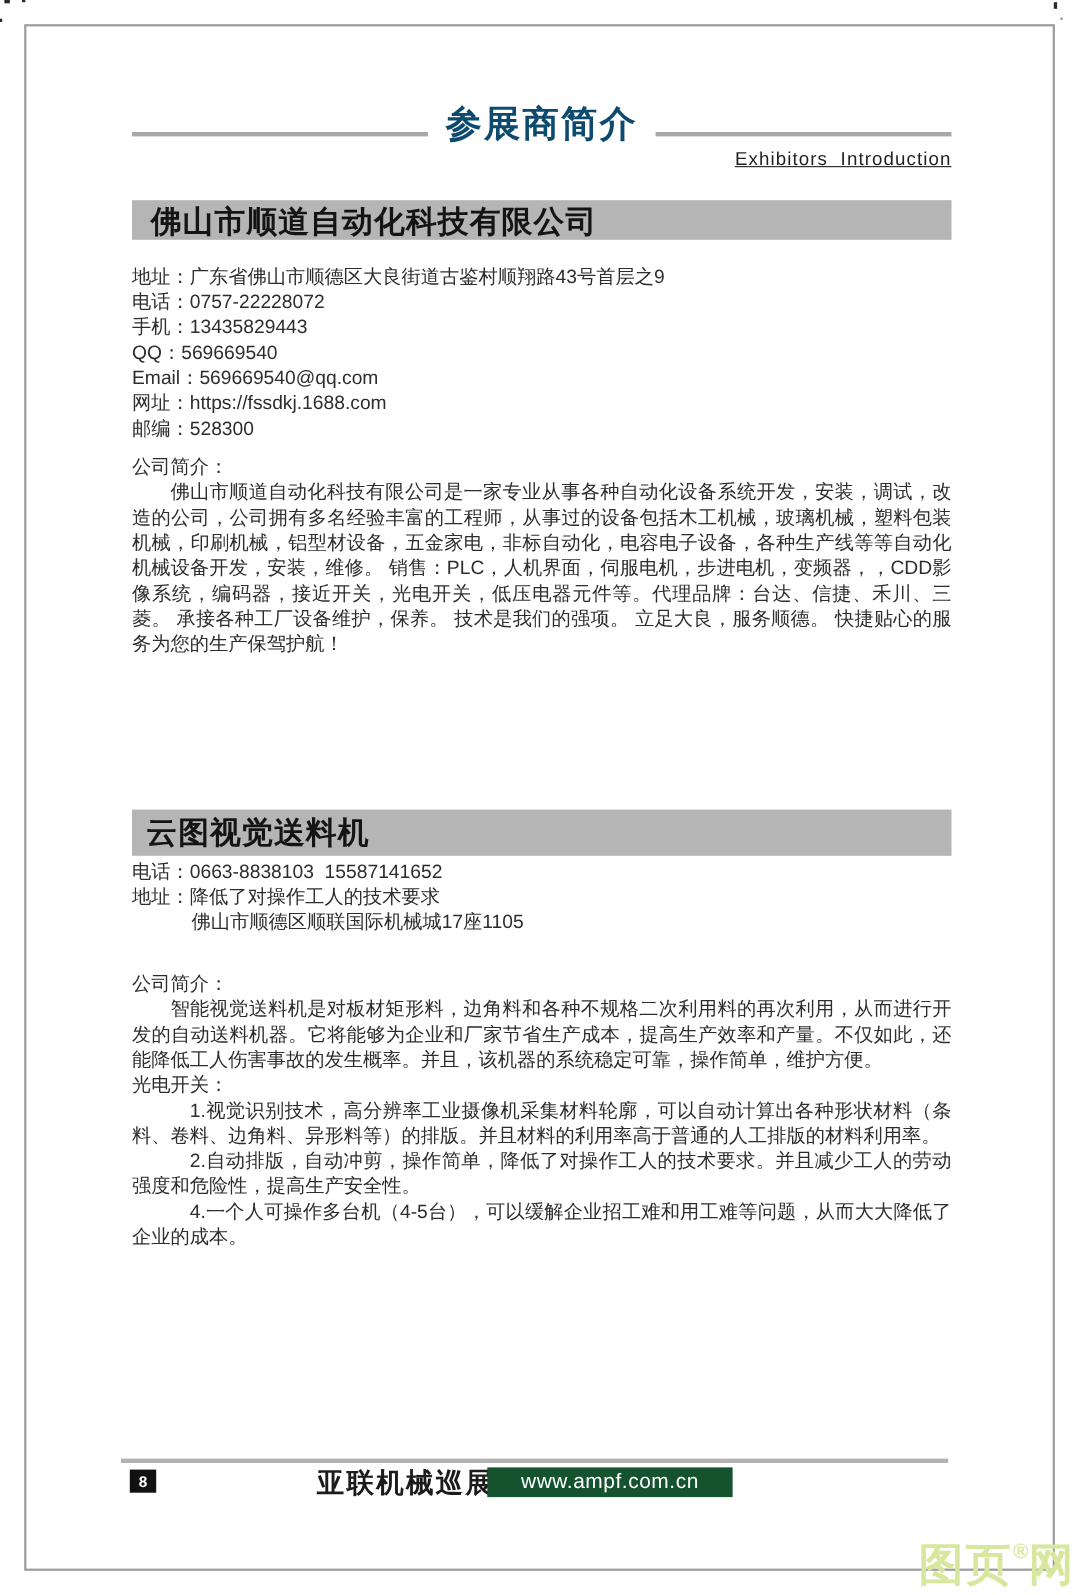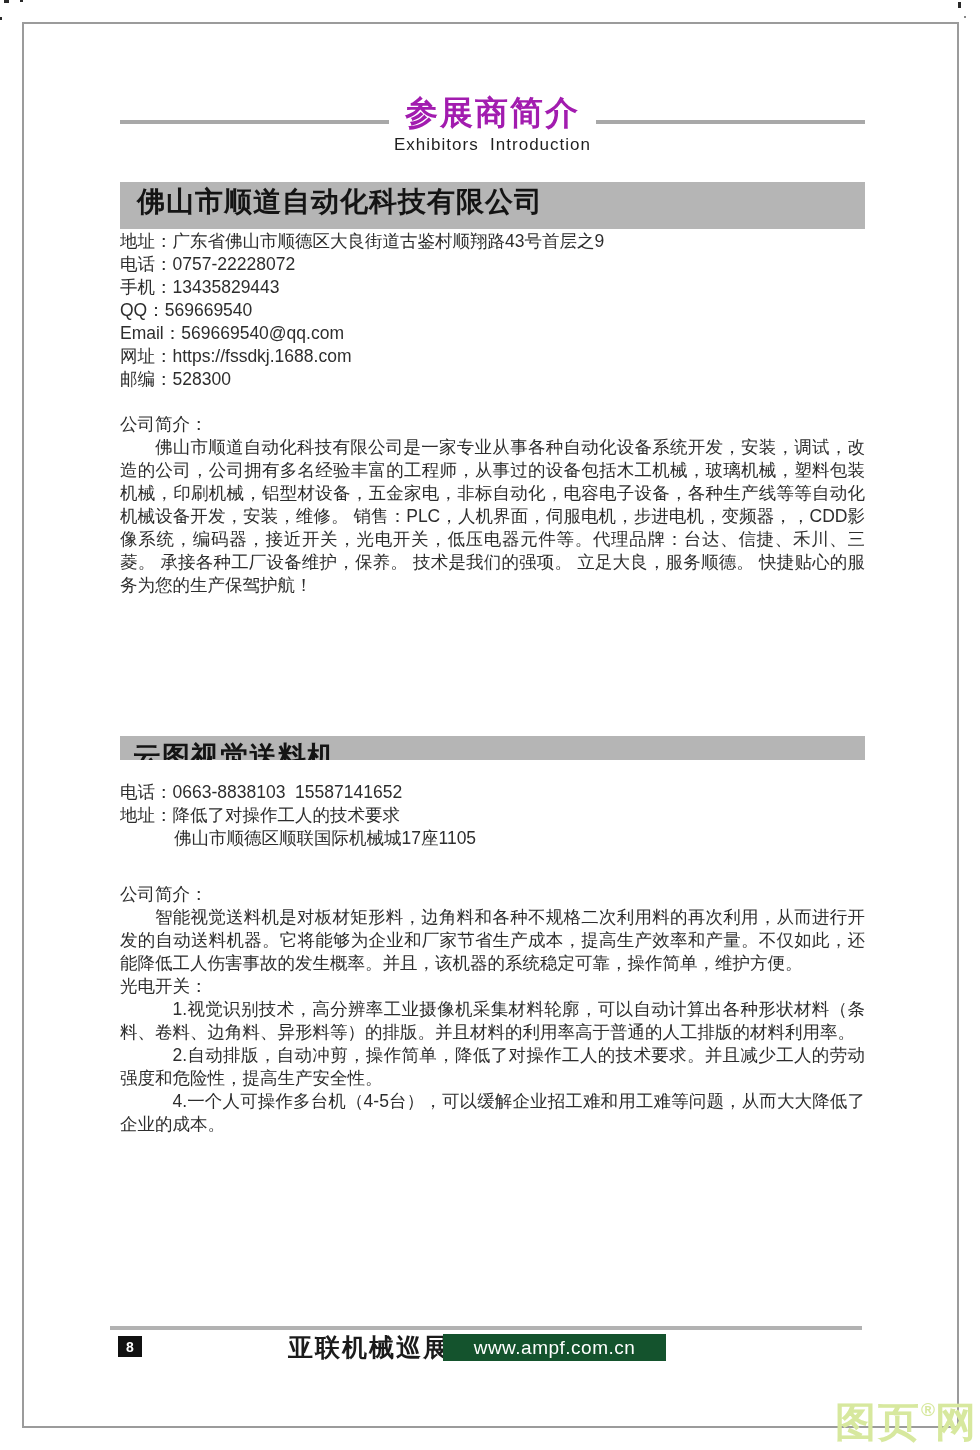--- a/index.html
+++ b/index.html
@@ -13,46 +13,46 @@
     border:2px solid #9b9b9b;box-sizing:border-box;background:#fff;
   }
   
   .mark{position:absolute;background:#2a2a2a;}
 
   
   .title-area{position:absolute;left:120px;top:94px;width:745px;}
   .title-row{display:flex;align-items:flex-end;}
   .title-rule{flex:1;height:4px;background:#a8a8a8;margin-bottom:8px;}
   .page-title{
-    font-size:33px;font-weight:bold;color:#a21caf;margin:0 16px;
+    font-size:33px;font-weight:bold;color:#0c4a6e;margin:0 16px;
     letter-spacing:2px;line-height:1.15;white-space:nowrap;
   }
   .page-subtitle{
-    text-align:center;font-size:17px;color:#1f1f1f;margin-top:3px;
-    letter-spacing:1px;white-space:pre-wrap;
+    text-align:right;font-size:17px;color:#1f1f1f;margin-top:3px;
+    letter-spacing:1px;white-space:pre-wrap;text-decoration:underline;
   }
 
   
   .banner{
     position:absolute;left:120px;width:745px;background:#b5b5b5;
     color:#141414;font-weight:bold;font-size:28px;
     padding-left:13px;box-sizing:border-box;letter-spacing:1px;
     white-space:nowrap;overflow:hidden;
   }
-  #banner1{top:182px;height:47px;line-height:40px;padding-left:17px;}
-  #banner2{top:736px;height:24px;line-height:42px;}
+  #banner1{top:182px;height:36px;line-height:40px;padding-left:17px;}
+  #banner2{top:736px;height:42px;line-height:42px;}
 
   
   .contacts,.intro{
     position:absolute;left:120px;width:745px;
     font-size:17.5px;line-height:23px;color:#2d2d2d;
   }
   .contact-line{white-space:pre-wrap;}
   .contact-cont{padding-left:54px;white-space:pre-wrap;}
-  #contacts1{top:230px;}
+  #contacts1{top:240px;}
   #contacts2{top:781px;}
   #intro1{top:413px;}
   #intro2{top:883px;}
   .intro-label{margin:0;}
   .para{margin:0;text-align:justify;text-indent:2em;}
   .item{text-indent:3em;}
 
   
   #footer-rule{position:absolute;left:110px;top:1326px;width:752px;height:4px;background:#b2b2b2;}
   #page-num{

